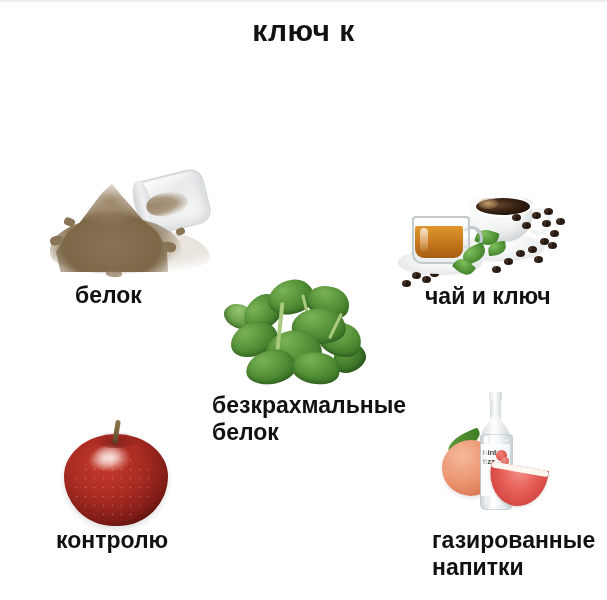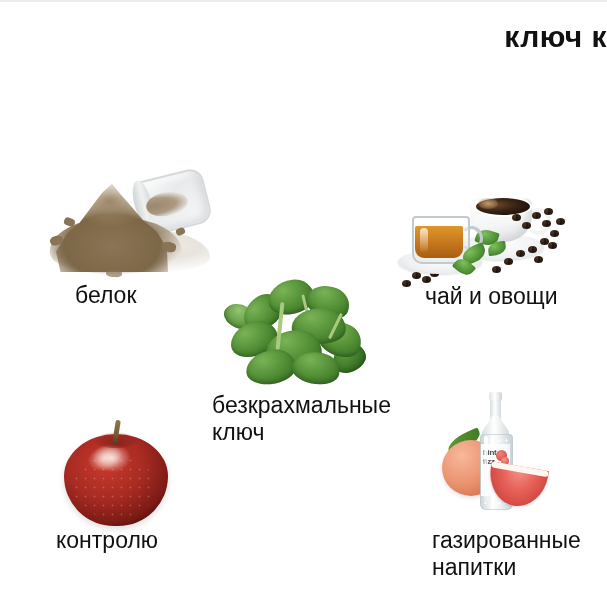--- a/index.html
+++ b/index.html
@@ -22,23 +22,23 @@
   .top-rule {
     position: absolute;
     left: 0; top: 0;
     width: 607px; height: 2px;
     background: #ededed;
   }
 
   
   .title-block {
     position: absolute;
-    left: 0; top: 20px;
+    left: 0; top: 14px;
     width: 607px;
-    text-align: right;
+    text-align: center;
   }
   .title-line1 {
     font-family: "Liberation Sans", sans-serif;
     font-weight: bold;
     font-size: 30px;
     line-height: 34px;
     color: #111111;
     letter-spacing: 0.5px;
   }
   .title-line2 {
@@ -49,21 +49,21 @@
     color: #41892f;
     letter-spacing: 0px;
     margin-top: 3px;
   }
 
   
   .item { position: absolute; }
   .caption {
     position: absolute;
     font-family: "Liberation Sans", sans-serif;
-    font-weight: normal;
+    font-weight: bold;
     font-size: 23px;
     line-height: 27px;
     color: #111111;
     white-space: pre-line;
   }
 
   
   #item-protein { left: 46px; top: 166px; width: 170px; height: 112px; }
   .pp-stage { position: absolute; inset: 0; }
   .pp-surface {
@@ -414,42 +414,42 @@
       <div class="tea-saucer"></div>
       <div class="tea-handle"></div>
       <div class="tea-glass"></div>
       <div class="tea-liquid"></div>
       <div class="tea-shine"></div>
 
       <div class="mint m1"></div>
       <div class="mint m3"></div>
     </div>
   </div>
-  <div class="caption" id="cap-tea">чай и овощи</div>
+  <div class="caption" id="cap-tea">чай и ключ</div>
 
   <div class="item" id="item-spinach">
     <div class="pp-stage">
       <div class="leaf l11"></div>
       <div class="leaf l3"></div>
       <div class="leaf l1"></div>
       <div class="leaf l2"></div>
       <div class="stem s2"></div>
       <div class="leaf l10"></div>
       <div class="leaf l7"></div>
       <div class="leaf l4"></div>
       <div class="stem s3"></div>
       <div class="leaf l5"></div>
       <div class="leaf l6"></div>
       <div class="stem s1"></div>
       <div class="leaf l8"></div>
       <div class="leaf l9"></div>
     </div>
   </div>
   <div class="caption" id="cap-spinach">безкрахмальные
-ключ</div>
+белок</div>
 
   <div class="item" id="item-apple">
     <div class="pp-stage">
       <div class="apple-body"></div>
       <div class="apple-speck"></div>
       <div class="apple-highlight"></div>
       <div class="apple-dimple"></div>
       <div class="apple-stem"></div>
     </div>
   </div>

